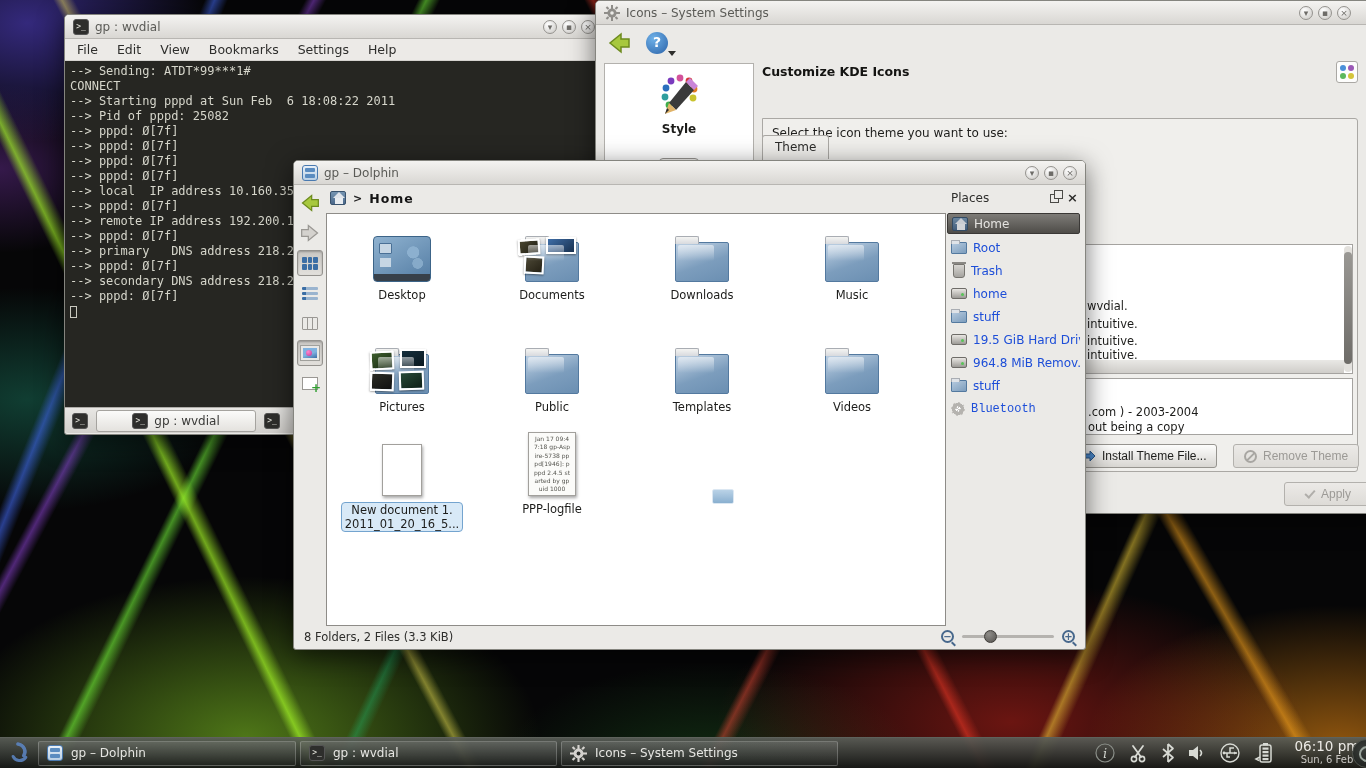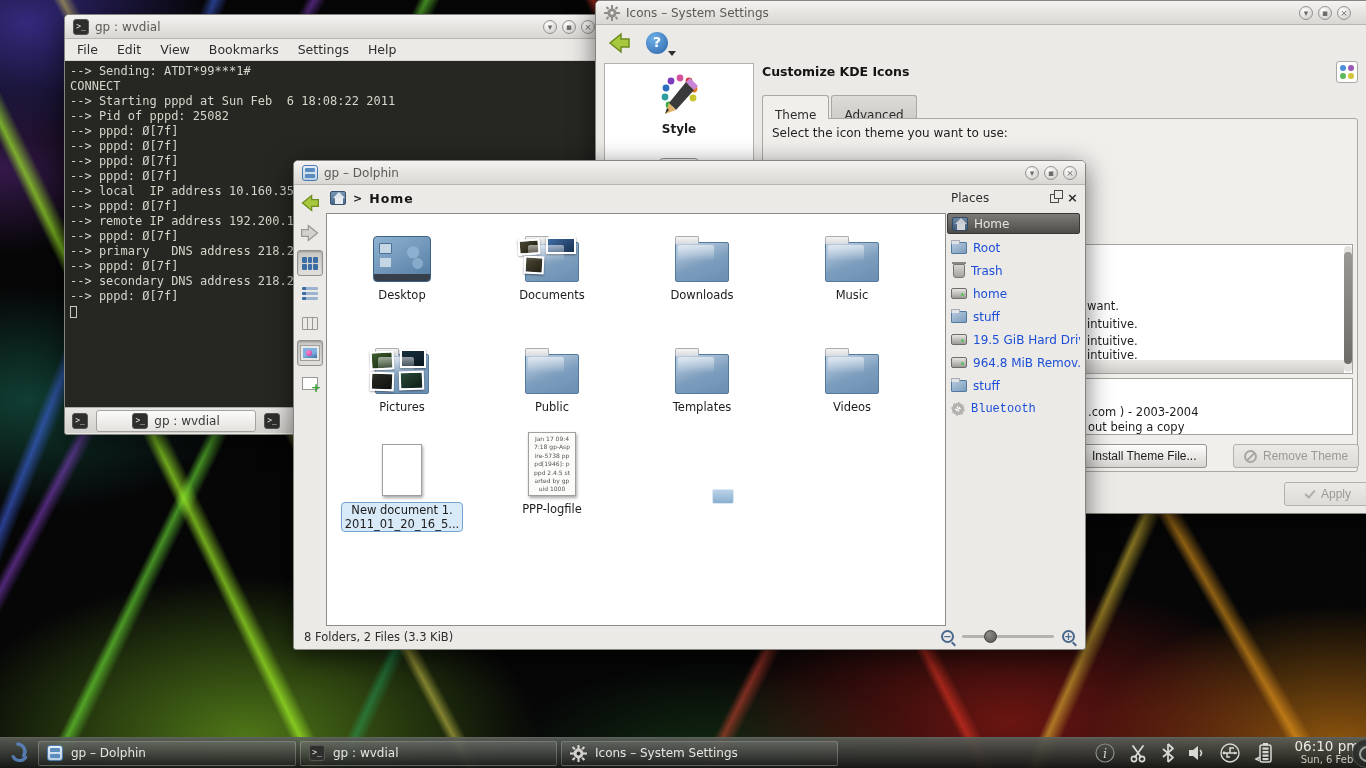--- a/index.html
+++ b/index.html
@@ -89,23 +89,23 @@
   .hw-icon::before { content:""; position:absolute; left:5px; top:6px; width:9px; height:20px;
                      background:linear-gradient(#fff,#b9b7b3); border:1px solid #8a8884; border-radius:2px; }
   .hw-icon::after { content:"✕"; position:absolute; right:4px; top:5px; font-size:16px;
                     font-weight:bold; color:#8f8d89; }
   .ss-heading { position:absolute; left:166px; top:63px; font-size:12.5px; font-weight:bold; color:#141412; }
   .module-icon { position:absolute; left:740px; top:60px; width:22px; height:22px; background:#fdfdfc;
                  border:1px solid #aaa8a4; border-radius:3px; display:grid;
                  grid-template-columns:1fr 1fr; place-items:center; padding:2px; }
   .module-icon i { width:6px; height:6px; border-radius:50%; }
   .ss-tabs { position:absolute; left:166px; top:94px; display:flex; }
-  .ss-tab { height:23px; padding:8px 12px; font-size:12px; line-height:22px; color:#2c2c2a;
+  .ss-tab { height:23px; padding:0 12px; font-size:12px; line-height:22px; color:#2c2c2a;
             border:1px solid #aaa8a4; border-bottom:none; border-radius:3px 3px 0 0;
-            background:linear-gradient(#dedcd8,#cfcdc9); margin-right:2px; }
+            background:linear-gradient(#dedcd8,#cfcdc9); margin-right:2px;margin-top:40px; }
   .ss-tab.active { background:#f0efec; height:24px; z-index:2; }
   .ss-panel { position:absolute; left:166px; top:117px; width:596px; height:354px;
               border:1px solid #aaa8a4; border-radius:0 3px 3px 3px; background:#f0efec; }
   .ss-prompt { position:absolute; left:176px; top:125px; font-size:12px; color:#1e1e1c; }
   .ss-list { position:absolute; left:172px; top:243px; width:585px; height:130px;
              background:#fff; border:1px solid #a5a3a0; }
   .ss-frag { position:absolute; left:491px; font-size:11.5px; color:#1c1c1a; }
   .ss-selrow { position:absolute; left:173px; top:359px; width:575px; height:13px;
                background:linear-gradient(#e9e8e5,#cfcdc9); }
   .ss-scroll { position:absolute; left:748px; top:245px; width:8px; height:126px;
@@ -383,33 +383,33 @@
       <i style="background:#5cb85c"></i>
       <i style="background:#d4c43a"></i>
   </div>
   <div class="ss-tabs">
     <div class="ss-tab active">Theme</div>
     <div class="ss-tab">Advanced</div>
   </div>
   <div class="ss-panel"></div>
   <div class="ss-prompt">Select the icon theme you want to use:</div>
   <div class="ss-list"></div>
-  <div class="ss-frag" style="top:298px;">want.</div>
+  <div class="ss-frag" style="top:298px;">wvdial.</div>
   <div class="ss-frag" style="top:316px;">intuitive.</div>
   <div class="ss-frag" style="top:333px;">intuitive.</div>
   <div class="ss-frag" style="top:347px;">intuitive.</div>
   <div class="ss-selrow"></div>
   <div class="ss-scroll">
       <i></i>
     </div>
   <div class="ss-desc">
     <div style="top:26px;">.com ) - 2003-2004</div>
     <div style="top:41px;">out being a copy</div>
   </div>
-  <button class="obtn" style="left:465px; top:443px;">
+  <button class="obtn" style="left:475px; top:443px;">
     <svg width="14" height="12" viewBox="0 0 14 12">
         <path d="M1 4 L8 4 L8 1 L13 6 L8 11 L8 8 L1 8 Z" fill="#4a86c8" stroke="#2a5688"></path>
       </svg>
     <span>Install Theme File...</span>
   </button>
   <button class="obtn disabled" style="left:637px; top:443px;">
     <i class="no-icon"></i>
     <span>Remove Theme</span>
   </button>
   <button class="obtn disabled" style="left:688px; top:481px; width:88px;">

